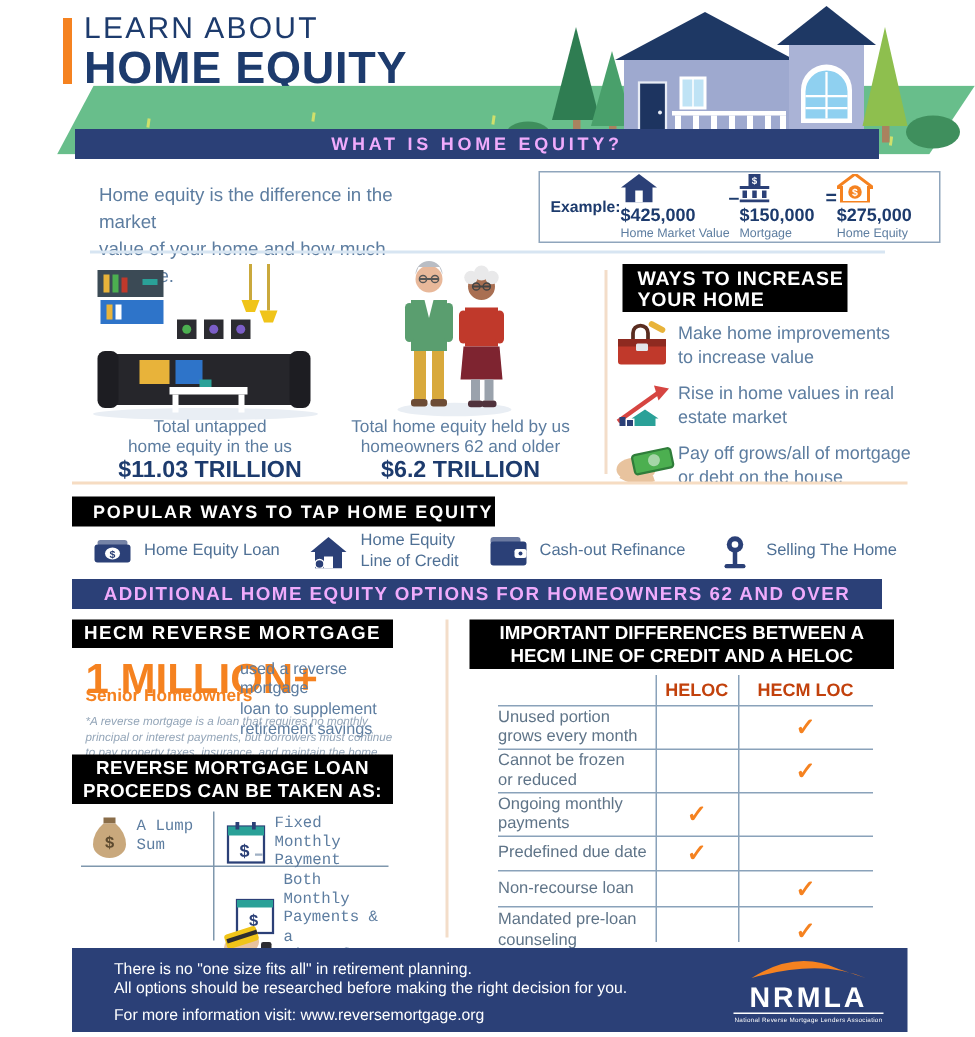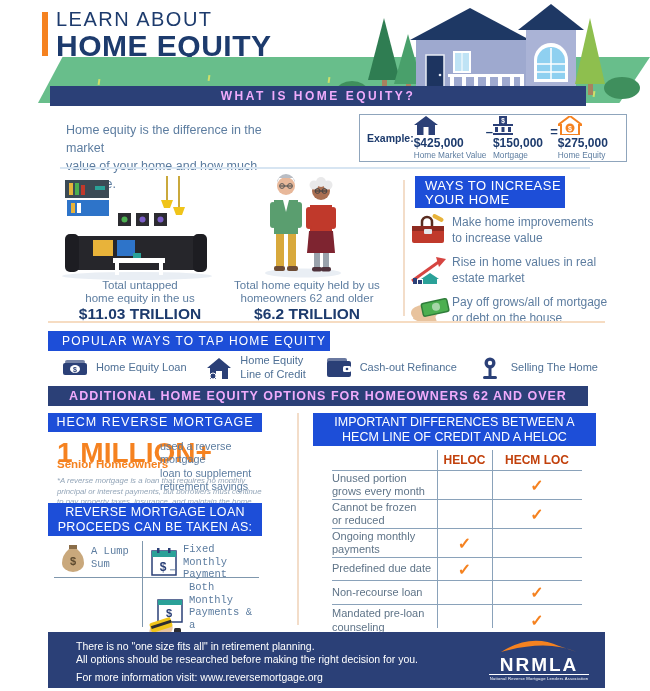--- a/index.html
+++ b/index.html
@@ -11,21 +11,21 @@
   
   .title-bar { left:42px; top:12px; width:6px; height:44px; background:#f58220; }
   .title { left:56px; top:8px; color:#1d3b6d; }
   .title-l1 { display:block; font-size:20px; font-weight:400; letter-spacing:1.5px; }
   .title-l2 { display:block; font-size:30px; font-weight:800; letter-spacing:0.5px; margin-top:-2px; }
   .grass { left:38px; top:57px; width:612px; height:46px; background:#68be8b;
            clip-path:polygon(4% 0, 100% 0, 95% 100%, 0 100%); }
   .tick { position:absolute; width:2px; height:6px; background:#cfe06b; transform:rotate(8deg); }
 
   .navy-banner { background:#2b4077; color:#f0abfc; font-weight:bold; text-align:center; }
-  .orange-banner { background:#1d4ed8; color:#fff; font-weight:normal; }
+  .orange-banner { background:#000000; color:#fff; font-weight:bold; }
 
   .banner-what { left:50px; top:86px; width:536px; height:20px; line-height:20px; font-size:12px; letter-spacing:2.5px; }
 
   
   .desc { left:66px; top:121px; width:205px; font-size:12.5px; line-height:1.45; color:#5d7da0; }
   .example-box { left:314px; top:114px; width:268px; height:48px; border:1.5px solid #8fa5bc;
                  display:flex; align-items:center; justify-content:space-between; padding:0 7px;margin-left:45px; }
   .ex-label { font-size:10.5px; font-weight:bold; color:#1d3b6d; width:48px; }
   .ex-group { display:flex; flex-direction:column; width:72px; }
   .ex-val { font-size:12px; font-weight:bold; color:#1d3b6d; margin-top:1px; }

